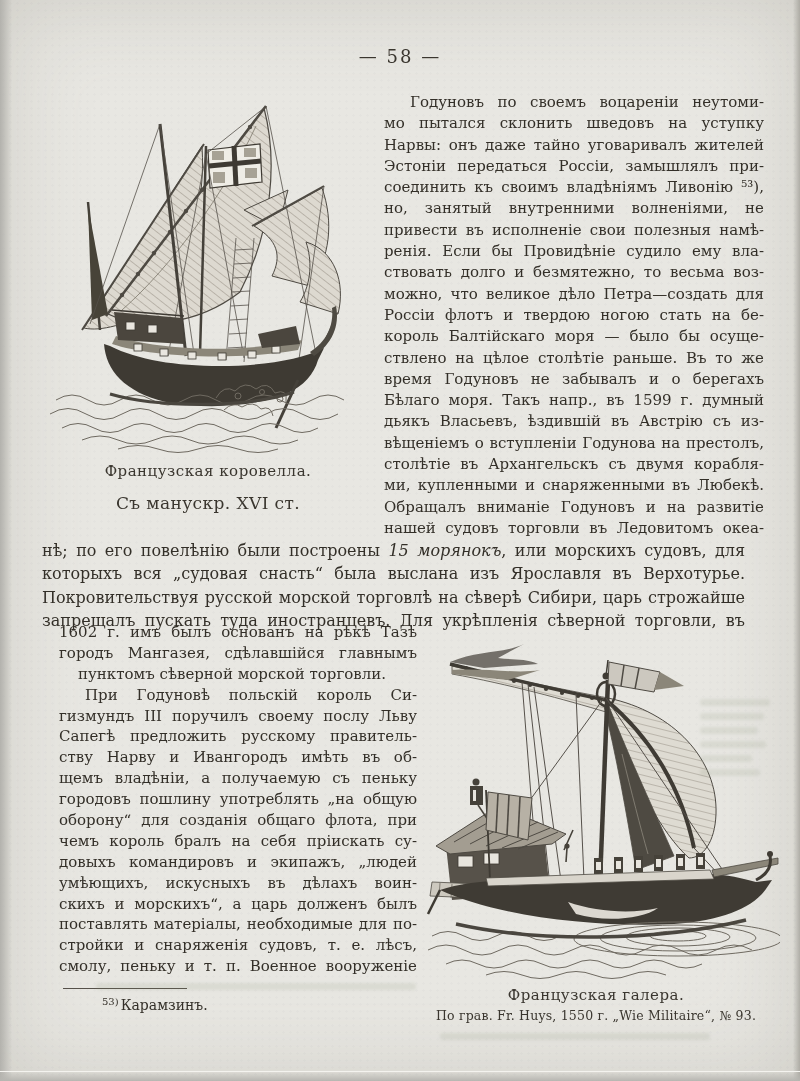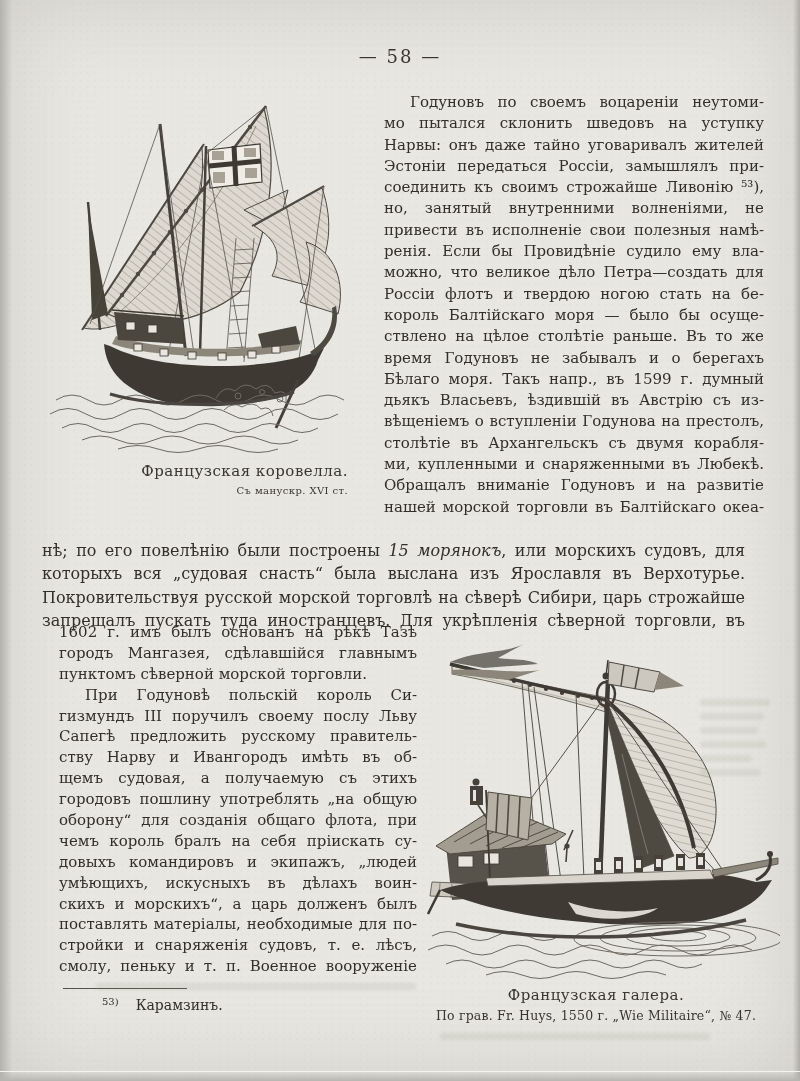--- a/index.html
+++ b/index.html
@@ -21,43 +21,43 @@
   .edge-right{position:absolute;right:0;top:0;bottom:0;width:7px;
     background:linear-gradient(to left,rgba(140,138,130,.55),rgba(140,138,130,0));}
   .edge-bottom{position:absolute;left:0;right:0;bottom:0;height:9px;
     background:linear-gradient(to top,#b7b6b1,rgba(183,182,177,0));
     border-top:1px solid #f4f3ef;}
   .pageno{position:absolute;top:46px;left:0;width:100%;text-align:center;
     font-size:18px;letter-spacing:2px;color:#3a362f;}
   
   .tblock{position:absolute;font-size:15px;color:#332f28;}
   .tline{text-align:justify;text-align-last:justify;overflow:hidden;white-space:normal;}
-  .tline.end{text-align-last:left;}
+  .tline.end{text-align-last:left;margin-left:19px;}
   .tline.indent{text-indent:26px;}
   .tline i{font-style:italic;}
   #rcol{left:384px;top:92px;width:380px;}
   #rcol .tline{height:21.3px;line-height:21.3px;}
   #fullw{left:42px;top:539px;width:703px;font-size:16px;}
   #fullw .tline{height:23.3px;line-height:23.3px;}
   #lcol{left:59px;top:622px;width:358px;}
   #lcol .tline{height:20.9px;line-height:20.9px;}
   
   .figure{position:absolute;}
   #fig1{left:48px;top:98px;width:316px;height:356px;}
   #fig2{left:426px;top:634px;width:354px;height:350px;}
   .caption{position:absolute;text-align:center;color:#3a362f;}
-  #fig1cap{left:52px;top:462px;width:296px;text-align:right;}
+  #fig1cap{left:60px;top:462px;width:296px;}
   #fig2cap{left:426px;top:986px;width:340px;}
   .cap-title{font-size:15px;letter-spacing:.5px;}
-  .cap-sub{font-size:10px;margin-top:5px;letter-spacing:.4px;}
+  .cap-sub{font-size:17px;margin-top:13px;letter-spacing:.4px;}
   .cap-src{font-size:12.5px;margin-top:4px;letter-spacing:.2px;}
   
   .fnrule{position:absolute;left:63px;top:988px;width:124px;height:1px;background:#56514a;}
   .footnote{position:absolute;left:102px;top:996px;font-size:14px;color:#332f28;}
-  .fnmark{font-size:10px;vertical-align:5px;margin-right:17px;}
+  .fnmark{font-size:10px;vertical-align:5px;margin-right:2px;}
   
   .bleed{position:absolute;filter:blur(1.6px);opacity:.5;pointer-events:none;}
   .bleed .bl{height:7px;margin:7px 0;background:rgba(130,140,112,.28);border-radius:3px;}
   svg{display:block;}
 </style>
 </head>
 <body>
 
 <div class="page">
   <div class="edge-left"></div>
@@ -185,54 +185,55 @@
   <div class="caption" id="fig1cap">
     <div class="cap-title">Французская коровелла.</div>
     <div class="cap-sub">Съ манускр. XVI ст.</div>
   </div>
 
   <div class="tblock" id="rcol">
       <div class="tline indent">Годуновъ по своемъ воцареніи неутоми-</div>
       <div class="tline">мо пытался склонить шведовъ на уступку</div>
       <div class="tline">Нарвы: онъ даже тайно уговаривалъ жителей</div>
       <div class="tline">Эстоніи передаться Россіи, замышлялъ при-</div>
-      <div class="tline">соединить къ своимъ строжайше Ливонію ⁵³),</div>
+      <div class="tline">соединить къ своимъ владѣніямъ Ливонію ⁵³),</div>
       <div class="tline">но, занятый внутренними волненіями, не успѣлъ</div>
       <div class="tline">привести въ исполненіе свои полезныя намѣ-</div>
       <div class="tline">ренія. Если бы Провидѣніе судило ему вла-</div>
+      <div class="tline">ствовать долго и безмятежно, то весьма воз-</div>
       <div class="tline">можно, что великое дѣло Петра—создать для</div>
       <div class="tline">Россіи флотъ и твердою ногою стать на бе-</div>
       <div class="tline">король Балтійскаго моря — было бы осуще-</div>
       <div class="tline">ствлено на цѣлое столѣтіе раньше. Въ то же</div>
       <div class="tline">время Годуновъ не забывалъ и о берегахъ</div>
       <div class="tline">Бѣлаго моря. Такъ напр., въ 1599 г. думный</div>
       <div class="tline">дьякъ Власьевъ, ѣздившій въ Австрію съ из-</div>
       <div class="tline">вѣщеніемъ о вступленіи Годунова на престолъ,</div>
       <div class="tline">столѣтіе въ Архангельскъ съ двумя корабля-</div>
       <div class="tline">ми, купленными и снаряженными въ Любекѣ.</div>
       <div class="tline">Обращалъ вниманіе Годуновъ и на развитіе</div>
-      <div class="tline">нашей морской торговли въ Балтійскаго океа-</div>
+      <div class="tline">нашей судовъ торговли въ Ледовитомъ океа-</div>
     </div>
 
   <div class="tblock" id="fullw">
       <div class="tline">нѣ; по его повелѣнію были построены <i>15 морянокъ</i>, или морскихъ судовъ, для</div>
       <div class="tline">которыхъ вся „судовая снасть“ была выслана изъ Ярославля въ Верхотурье.</div>
       <div class="tline">Покровительствуя русской морской торговлѣ на сѣверѣ Сибири, царь строжайше</div>
       <div class="tline">запрещалъ пускать туда иностранцевъ. Для укрѣпленія сѣверной торговли, въ</div>
     </div>
 
   <div class="tblock" id="lcol">
       <div class="tline">1602 г. имъ былъ основанъ на рѣкѣ Тазѣ</div>
       <div class="tline">городъ Мангазея, сдѣлавшійся главнымъ</div>
       <div class="tline end">пунктомъ сѣверной морской торговли.</div>
       <div class="tline indent">При Годуновѣ польскій король Си-</div>
       <div class="tline">гизмундъ III поручилъ своему послу Льву</div>
       <div class="tline">Сапегѣ предложить русскому правитель-</div>
       <div class="tline">ству Нарву и Ивангородъ имѣть въ об-</div>
-      <div class="tline">щемъ судовая, а получаемую съ этихъ</div>
+      <div class="tline">щемъ владѣніи, а получаемую съ пеньку</div>
       <div class="tline">городовъ пошлину употреблять „на общую</div>
       <div class="tline">оборону“ для созданія общаго флота, при</div>
       <div class="tline">чемъ король бралъ на себя пріискать су-</div>
       <div class="tline">довыхъ командировъ и экипажъ, „людей</div>
       <div class="tline">умѣющихъ, искусныхъ въ дѣлахъ воин-</div>
       <div class="tline">скихъ и морскихъ“, а царь долженъ былъ</div>
       <div class="tline">поставлять матеріалы, необходимые для по-</div>
       <div class="tline">стройки и снаряженія судовъ, т. е. лѣсъ,</div>
       <div class="tline">смолу, пеньку и т. п. Военное вооруженіе</div>
     </div>
@@ -372,21 +373,21 @@
         <path d="M2,316 q18,-10 36,0 t36,0 t36,0 t36,0 t36,0 t36,0 t36,0 t36,0 t36,0"></path>
         <path d="M20,330 q16,-8 32,0 t32,0 t32,0 t32,0 t32,0 t32,0 t32,0 t32,0"></path>
         <path d="M60,341 q18,-7 36,0 t36,0 t36,0 t36,0 t36,0"></path>
       </g>
       <path d="M30,290 C110,308 230,308 320,286" stroke="#4a463f" stroke-width="3.5" fill="none"></path>
     </svg>
   </div>
 
   <div class="caption" id="fig2cap">
     <div class="cap-title">Французская галера.</div>
-    <div class="cap-src">По грав. Fr. Huys, 1550 г. „Wie Militaire“, № 47.</div>
+    <div class="cap-src">По грав. Fr. Huys, 1550 г. „Wie Militaire“, № 93.</div>
   </div>
 
   <div class="fnrule"></div>
   <div class="footnote">
     <span class="fnmark">53)</span><span>Карамзинъ.</span>
   </div>
 
   <div class="bleed" style="left:96px;top:976px;width:330px;">
     <div class="bl" style="width:320px;"></div>
   </div>

